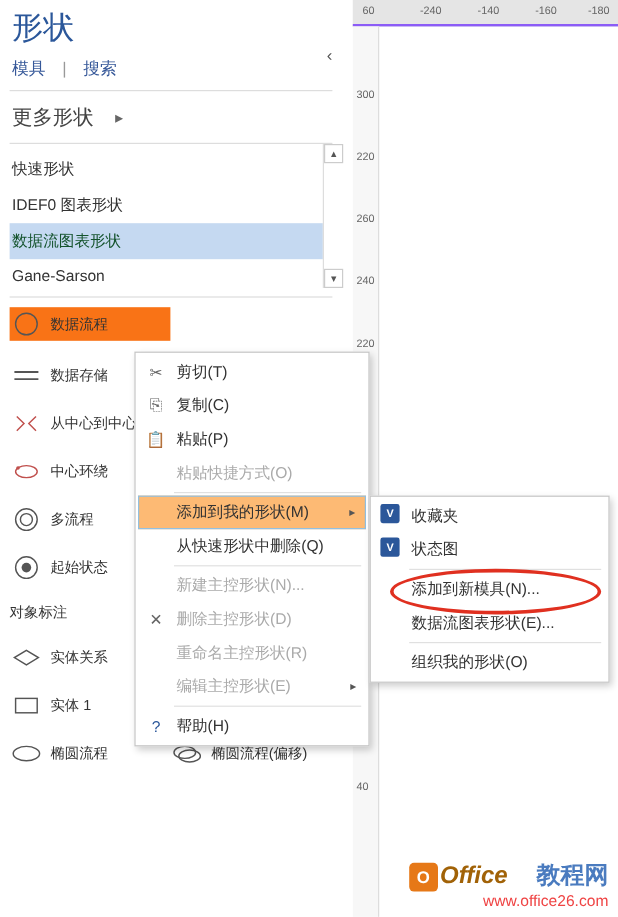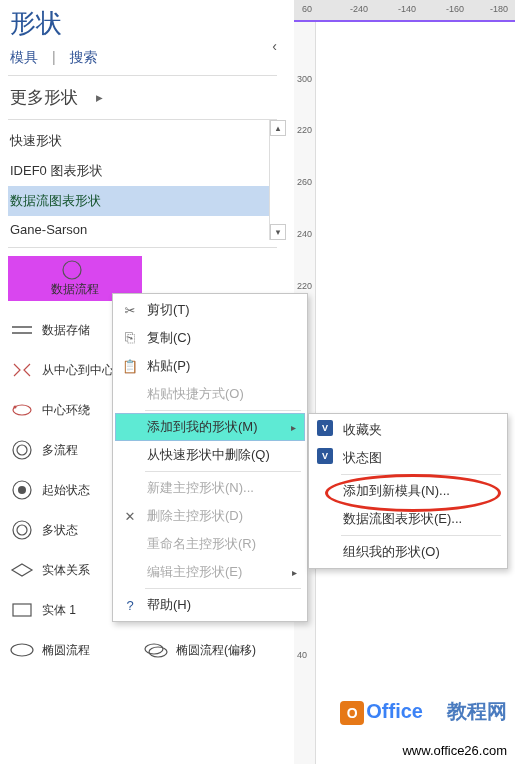--- a/index.html
+++ b/index.html
@@ -21,49 +21,49 @@
     .stencil-item.selected { background: #c5d9f1; color: #14532d; font-weight: 400; }
     .scrollbar-v { position: absolute; right: 0; top: 0; width: 16px; height: 120px; background: #fff; border-left: 1px solid #ddd; }
     .scroll-btn { width: 16px; height: 16px; text-align: center; line-height: 14px; color: #555; border: 1px solid #ccc; font-size: 9px; }
     .scroll-btn.down { position: absolute; bottom: 0; }
     
     .shape-grid { padding: 8px 0 0 8px; position: relative; }
     .shape-row { display: flex; margin-bottom: 18px; align-items: center; }
     .shape-cell { width: 134px; display: flex; align-items: center; }
     .shape-icon { width: 28px; height: 22px; margin-right: 6px; flex-shrink: 0; display: flex; align-items: center; justify-content: center; }
     .shape-name { font-size: 12px; color: #333; }
-    .shape-cell.selected { background: #d946ef; padding: 3px 0; flex-direction: column; }
+    .shape-cell.selected { background: #f97316; padding: 3px 0; }
     
     .ruler-h { position: absolute; top: 0; left: 294px; right: 0; height: 22px; background: #e5e5e5; border-bottom: 2px solid #8b5cf6; font-size: 9px; color: #666; }
     .ruler-h .tick-label { position: absolute; top: 4px; }
     .ruler-v { position: absolute; top: 22px; left: 294px; width: 22px; bottom: 0; background: #f7f7f7; border-right: 1px solid #ddd; font-size: 9px; color: #666; }
     .ruler-v .tick-label { position: absolute; left: 3px; writing-mode: horizontal-tb; }
     .origin-box { position: absolute; top: 0; left: 294px; width: 22px; height: 22px; background: #f7f7f7; border-right: 1px solid #ddd; border-bottom: 1px solid #ddd; font-size: 8px; color: #777; text-align: center; line-height: 22px; }
     
     .context-menu { position: absolute; top: 293px; left: 112px; width: 196px; background: #fff; border: 1px solid #c5c5c5; box-shadow: 2px 3px 6px rgba(0,0,0,0.2); z-index: 10; padding: 2px; }
     .menu-item { padding: 5px 12px 5px 32px; font-size: 13px; color: #333; position: relative; display: flex; align-items: center; }
     .menu-item.disabled { color: #aaa; }
-    .menu-item.highlighted { background: #5eead4; border: 1px solid #92c0e0; padding: 4px 11px 4px 31px; }
+    .menu-item.highlighted { background: #fdba74; border: 1px solid #92c0e0; padding: 4px 11px 4px 31px; }
     .menu-item .submenu-arrow { position: absolute; right: 8px; color: #555; font-size: 10px; }
     .menu-item .mi-icon { position: absolute; left: 6px; width: 18px; height: 18px; display: flex; align-items: center; justify-content: center; color: #666; }
     .menu-sep { height: 1px; background: #e0e0e0; margin: 2px 4px 2px 30px; }
     
     .submenu { position: absolute; top: 413px; left: 308px; width: 200px; background: #fff; border: 1px solid #c5c5c5; box-shadow: 2px 3px 6px rgba(0,0,0,0.2); z-index: 11; padding: 2px; }
     .submenu .menu-item { padding-left: 32px; }
     .sub-icon { position: absolute; left: 6px; top: 4px; }
     .visio-icon { width: 16px; height: 16px; background: #2b579a; color: #fff; font-size: 9px; font-weight: bold; text-align: center; line-height: 16px; border-radius: 2px; }
     
     .red-oval { position: absolute; top: 474px; left: 325px; width: 176px; height: 38px; border: 3px solid #e03020; border-radius: 50%; z-index: 12; pointer-events: none; }
     
     .watermark { position: absolute; bottom: 6px; right: 8px; text-align: right; font-family: Arial, sans-serif; }
     .wm-line1 { font-size: 20px; font-weight: bold; }
     .wm-line1 .ico { display:inline-block; width:24px;height:24px;background:#e67817;border-radius:4px;vertical-align:middle;margin-right:2px; color:#fff;text-align:center;line-height:24px;font-size:14px;}
-    .wm-line1 .t1 { color: #3b82f6; }
+    .wm-line1 .t1 { color: #a16207; font-style: italic; }
     .wm-line1 .t2 { color: #4a7bbf; margin-left: 24px; }
-    .wm-line2 { color: #000000; font-size: 13px; margin-top: 18px; }
+    .wm-line2 { color: #ef4444; font-size: 13px; }
   </style>
 </head>
 <body>
 
 <div class="origin-box">3</div>
 
 <div class="ruler-h">
   <span class="tick-label" style="left:8px">60</span>
   <span class="tick-label" style="left:56px">-240</span>
   <span class="tick-label" style="left:104px">-140</span>
@@ -169,29 +169,20 @@
             <svg width="22" height="22">
               <circle cx="11" cy="11" r="9" fill="none" stroke="#555" stroke-width="1.2"></circle>
               <circle cx="11" cy="11" r="4" fill="#555"></circle>
             </svg>
           </span>
         <span class="shape-name">起始状态</span>
       </div>
     </div>
     <div class="shape-row">
       <div class="shape-cell">
-        <span class="shape-icon">
-            <svg width="22" height="22">
-              <circle cx="11" cy="11" r="9" fill="none" stroke="#555" stroke-width="1.2"></circle>
-              <circle cx="11" cy="11" r="5" fill="none" stroke="#555" stroke-width="1.2"></circle>
-            </svg>
-          </span>
-        <span class="shape-name">多状态</span>
-      </div>
-      <div class="shape-cell">
         <span class="shape-name">对象标注</span>
       </div>
     </div>
     <div class="shape-row">
       <div class="shape-cell">
         <span class="shape-icon">
             <svg width="24" height="16">
               <path d="M12 2 L22 8 L12 14 L2 8 Z" fill="none" stroke="#555" stroke-width="1.2"></path>
             </svg>
           </span>

